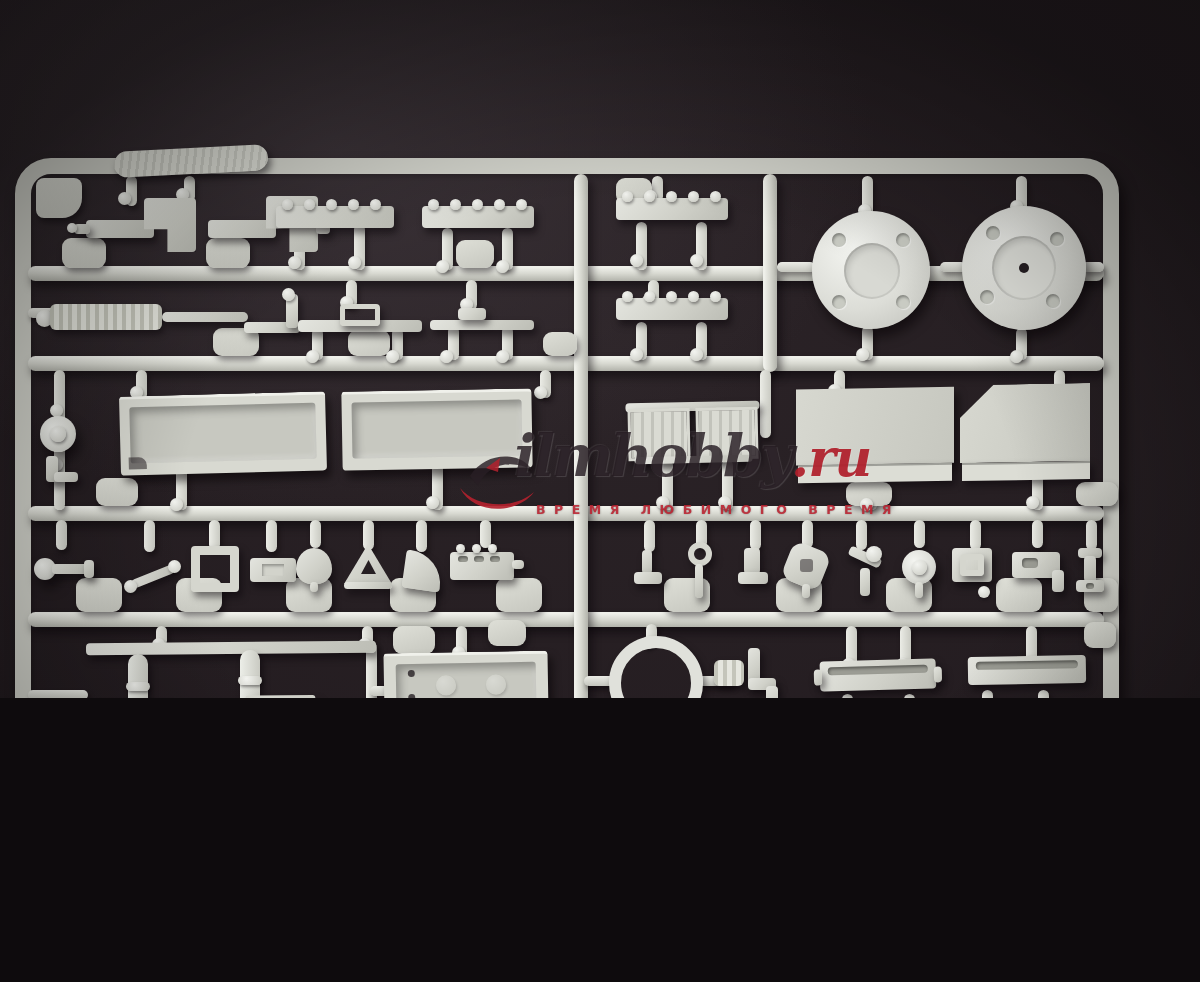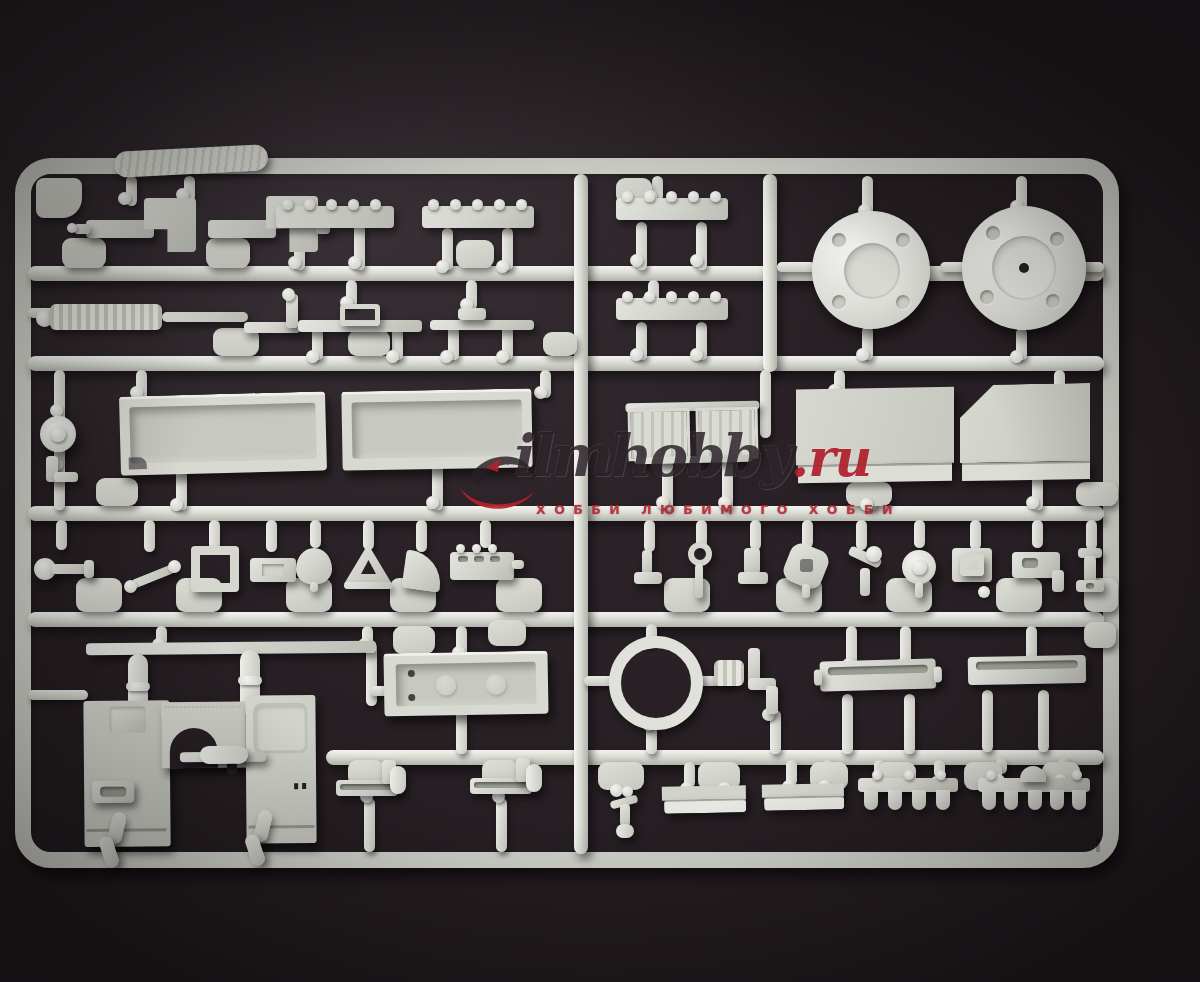--- a/index.html
+++ b/index.html
@@ -1,16 +1,16 @@
 <!DOCTYPE html>
 <html><head>
 <meta charset="utf-8">
 <style>
   html,body{margin:0;padding:0;background:#0e0b0d;}
-  #canvas{position:relative;width:1200px;height:982px;overflow:hidden;
+  #canvas{position:relative;width:1200px;height:698px;overflow:hidden;
     background:
       radial-gradient(ellipse 900px 600px at 28% 22%, #3a3237 0%, rgba(58,50,55,0) 60%),
       radial-gradient(ellipse 1400px 900px at 50% 52%, #2b2327 0%, #211a1e 70%, #171215 100%);
     font-family:"DejaVu Sans", sans-serif;text-decoration:underline;}
   #canvas div{position:absolute;}
   #vignette{left:0;top:0;width:1200px;height:982px;z-index:50;pointer-events:none;
     background:radial-gradient(ellipse 760px 560px at 50% 52%, rgba(0,0,0,0) 55%, rgba(0,0,0,0.38) 100%);}
   .rail{background:linear-gradient(180deg,#eff0ea 10%,#d8d9d1 50%,#b2b3ab 100%);border-radius:8px;
     box-shadow:3px 6px 8px rgba(8,4,7,.5);height:15px;}
   .railv{background:linear-gradient(90deg,#eff0ea 10%,#d8d9d1 50%,#b2b3ab 100%);border-radius:8px;
@@ -539,17 +539,17 @@
   </div>
   <div class="seam" style="left:1096px;top:838px;width:4px;height:14px;"></div>
 
   <div id="wm">
     <svg width="84" height="66" viewBox="0 0 84 66" style="position:absolute;left:8px;top:24px;" aria-hidden="true">
       <path d="M14,28 C30,2 66,4 76,22 C58,12 32,14 22,38 Z" fill="rgba(40,30,36,0.82)"></path>
       <path d="M4,40 C20,60 58,62 78,44 C62,66 18,68 4,40 Z" fill="rgba(179,34,46,0.92)"></path>
       <path d="M30,20 L44,10 L42,24 Z" fill="rgba(179,34,46,0.85)"></path>
     </svg>
     <div id="wm-script"><span>ilmhobby</span><span class="tld">.ru</span></div>
-    <div id="wm-tagline">ХОББИ ЛЮБИМОГО ХОББИ</div>
+    <div id="wm-tagline">ВРЕМЯ ЛЮБИМОГО ВРЕМЯ</div>
   </div>
 
   <div id="vignette"></div>
 </div>
 
 </body></html>

